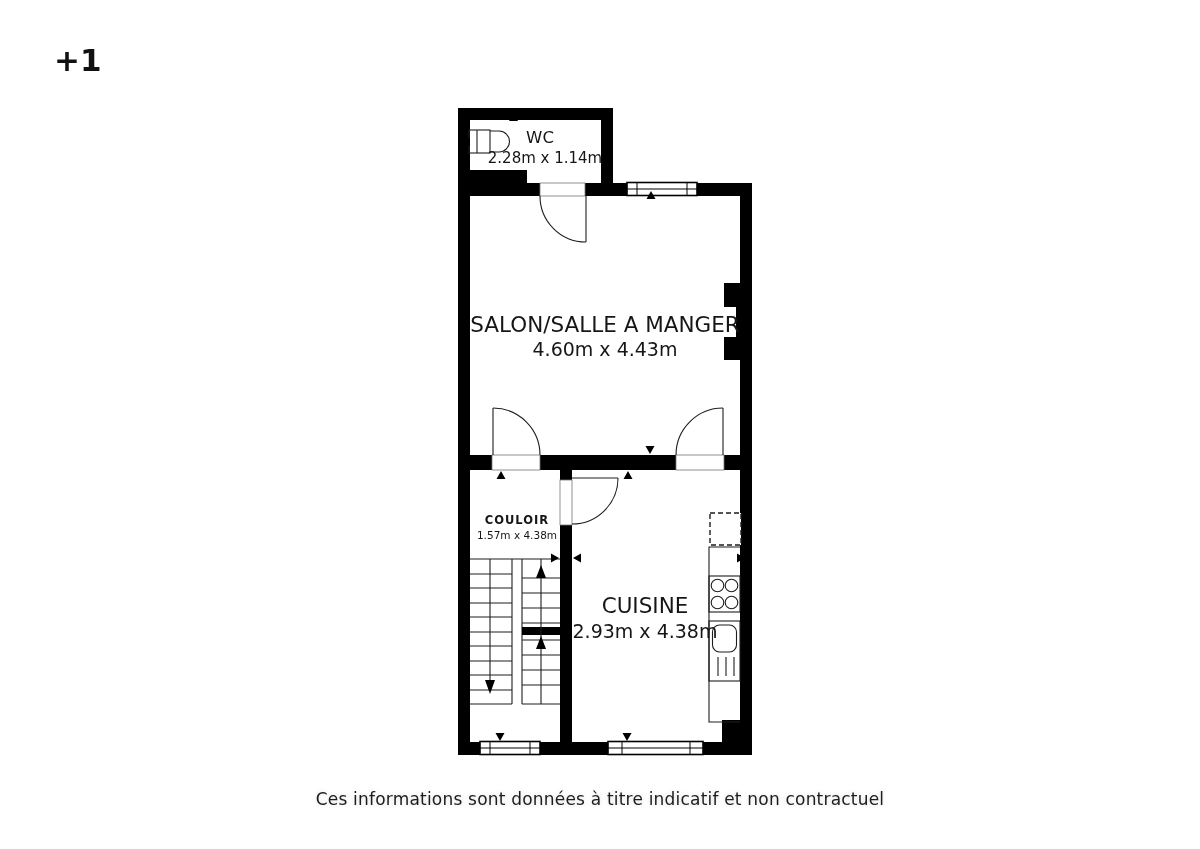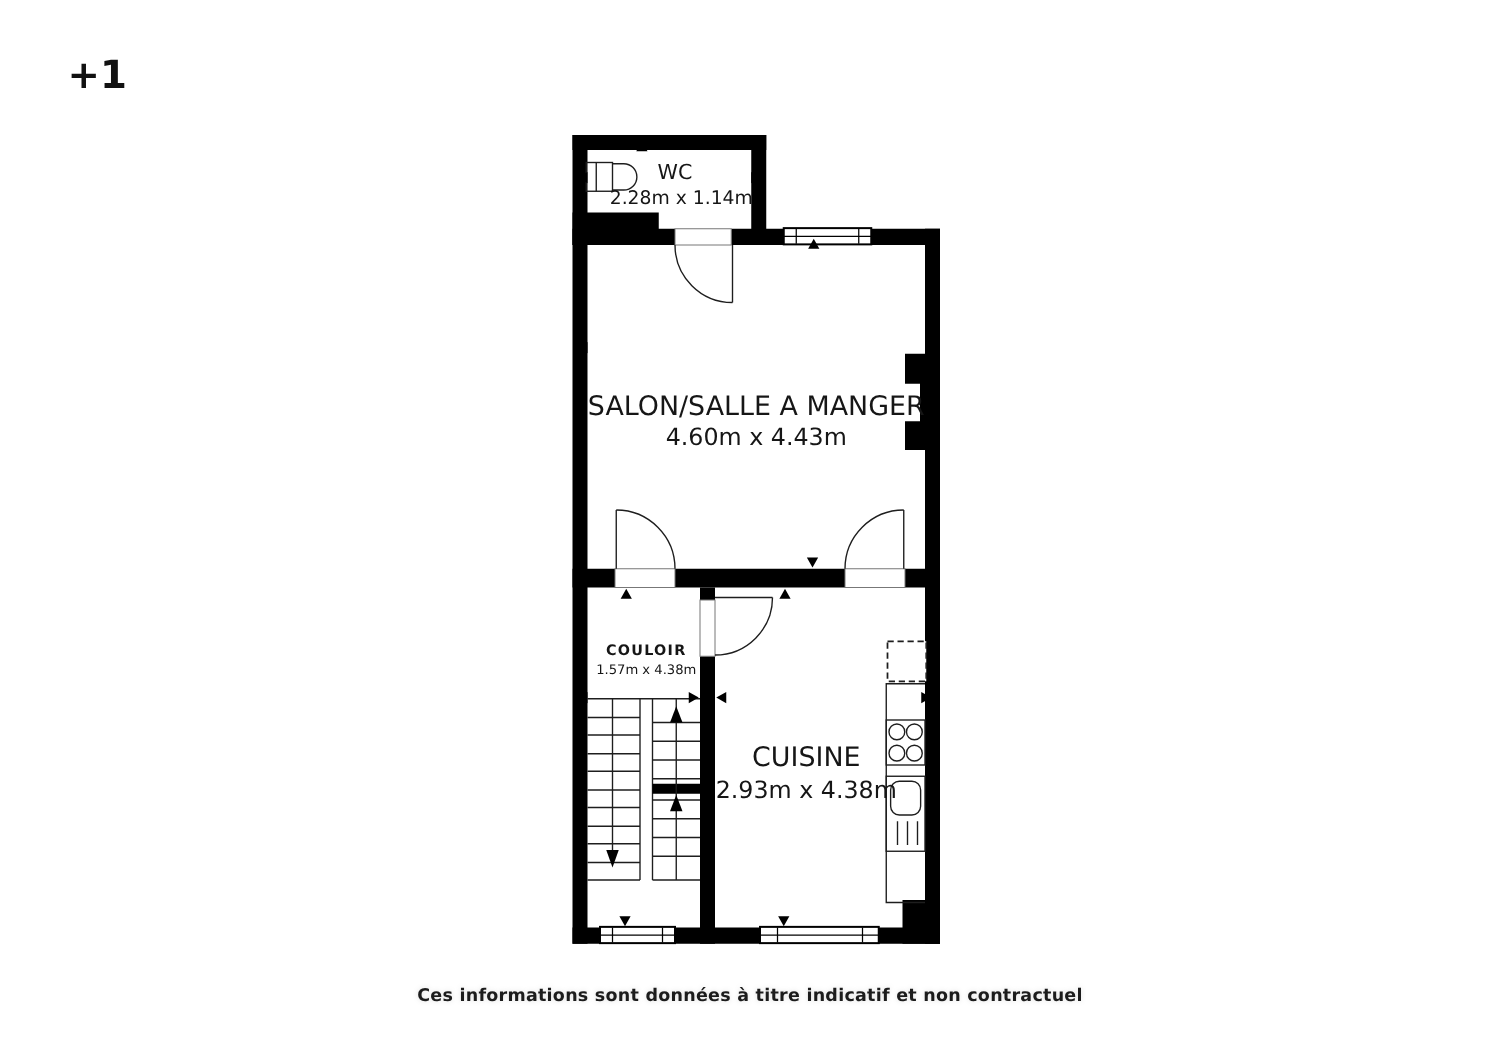--- a/index.html
+++ b/index.html
@@ -2,21 +2,21 @@
 <html><head>
 <meta charset="utf-8">
 <style>
   html,body{margin:0;padding:0;background:#fff;}
   .canvas{position:relative;width:1200px;height:849px;background:#ffffff;overflow:hidden;
           font-family:"DejaVu Sans",sans-serif;}
   .floor-label{position:absolute;left:54px;top:42px;font-size:31px;font-weight:800;
                color:#111;letter-spacing:0px;font-family:"DejaVu Sans",sans-serif;}
   .plan-svg{position:absolute;left:0;top:0;}
   .disclaimer{position:absolute;left:0;top:789px;width:1200px;text-align:center;
-              font-size:14px;font-weight:700;color:#1c1c1c;letter-spacing:.2px;
+              font-size:17px;font-weight:400;color:#1c1c1c;letter-spacing:.2px;
               font-family:"DejaVu Sans",sans-serif;
               text-shadow:0 0 4px rgba(130,130,130,.25);}
   .room-name{font-family:"DejaVu Sans",sans-serif;fill:#161616;}
   .room-dims{font-family:"DejaVu Sans",sans-serif;fill:#161616;}
   .wall{fill:#000;}
   .thin{stroke:#1e1e1e;stroke-width:1.1;fill:none;}
   .jamb{fill:#fff;stroke:#777;stroke-width:.8;}
   .winrect{fill:#fff;stroke:#000;stroke-width:1.6;}
   .winline{stroke:#000;stroke-width:1;}
   .marker{fill:#000;}

